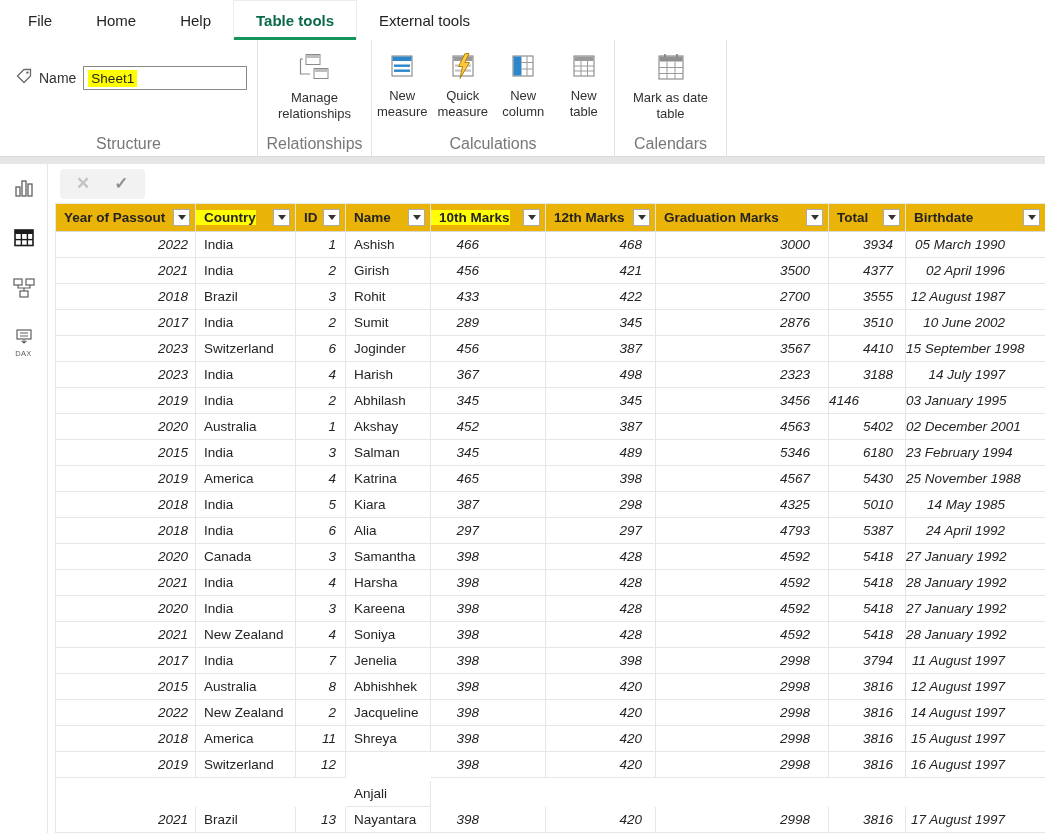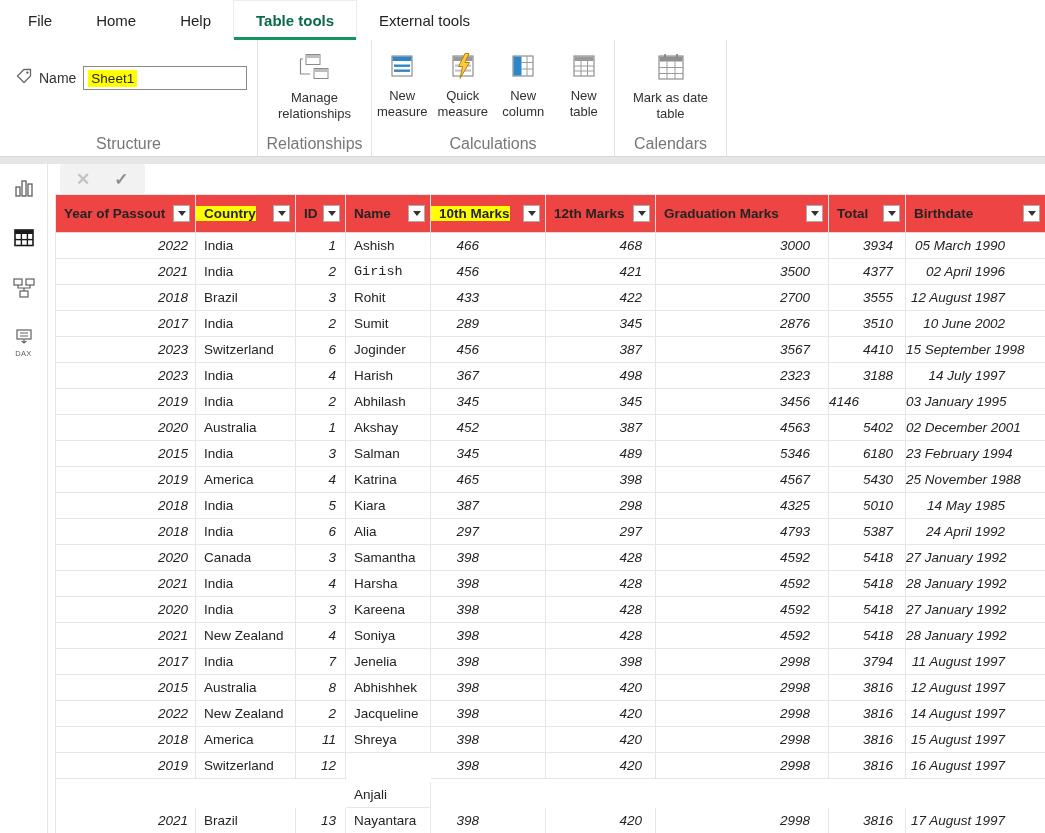--- a/index.html
+++ b/index.html
@@ -72,21 +72,21 @@
     margin-left: 12px; background: #f2f2f2; border-radius: 4px; height: 30px;
     display: flex; align-items: center; padding: 0 16px; gap: 24px;
   }
   .tbx { font-size: 17px; color: #c4c4c4; font-weight: 700; cursor: default; line-height: 1; }
   .tbc { font-size: 17px; color: #8f8f8f; font-weight: 700; cursor: default; line-height: 1; }
 
   
   .grid { margin-left: 7px; width: 990px; border-left: 1px solid #e6e6e6; border-top: 1px solid #e6e6e6; }
   .ghead { display: flex; }
   .hcell {
-    height: 38px; background: #ef4444; display: flex; align-items: center;
+    height: 28px; background: #eab308; display: flex; align-items: center;
     border-right: 1px solid #e2e2e2; border-bottom: 1px solid #d9d9d9;
     overflow: hidden; white-space: nowrap; cursor: pointer; flex-shrink: 0;
   }
   .hlabel { font-weight: 700; font-size: 13.5px; color: #252423; padding-left: 8px; margin-right: auto; }
   .hlabel.hl { background: #ffff00; }
   .fbtn {
     width: 17px; height: 17px; border: 1px solid #ababab; background: #fff;
     display: flex; align-items: center; justify-content: center;
     margin-right: 5px; margin-left: 4px; flex-shrink: 0; cursor: pointer;
   }
@@ -352,21 +352,21 @@
             <div class="gcell it" style="width: 115px; text-align: right; padding-right: 66px;">466</div>
             <div class="gcell it" style="width: 110px; text-align: right; padding-right: 13px;">468</div>
             <div class="gcell it" style="width: 173px; text-align: right; padding-right: 18px;">3000</div>
             <div class="gcell it" style="width: 77px; text-align: right; padding-right: 12px;">3934</div>
             <div class="gcell it" style="width: 140px; text-align: right; padding-right: 40px;">05 March 1990</div>
           </div>
           <div class="grow">
             <div class="gcell it" style="width: 140px; text-align: right; padding-right: 7px;">2021</div>
             <div class="gcell" style="width: 100px; text-align: left; padding-left: 8px;">India</div>
             <div class="gcell it" style="width: 50px; text-align: right; padding-right: 9px;">2</div>
-            <div class="gcell" style="width: 85px; text-align: left; padding-left: 8px; font-family: Liberation Mono, monospace;">Girish</div>
+            <div class="gcell" style="width: 85px; text-align: left; padding-left: 8px;">Girish</div>
             <div class="gcell it" style="width: 115px; text-align: right; padding-right: 66px;">456</div>
             <div class="gcell it" style="width: 110px; text-align: right; padding-right: 13px;">421</div>
             <div class="gcell it" style="width: 173px; text-align: right; padding-right: 18px;">3500</div>
             <div class="gcell it" style="width: 77px; text-align: right; padding-right: 12px;">4377</div>
             <div class="gcell it" style="width: 140px; text-align: right; padding-right: 40px;">02 April 1996</div>
           </div>
           <div class="grow">
             <div class="gcell it" style="width: 140px; text-align: right; padding-right: 7px;">2018</div>
             <div class="gcell" style="width: 100px; text-align: left; padding-left: 8px;">Brazil</div>
             <div class="gcell it" style="width: 50px; text-align: right; padding-right: 9px;">3</div>

